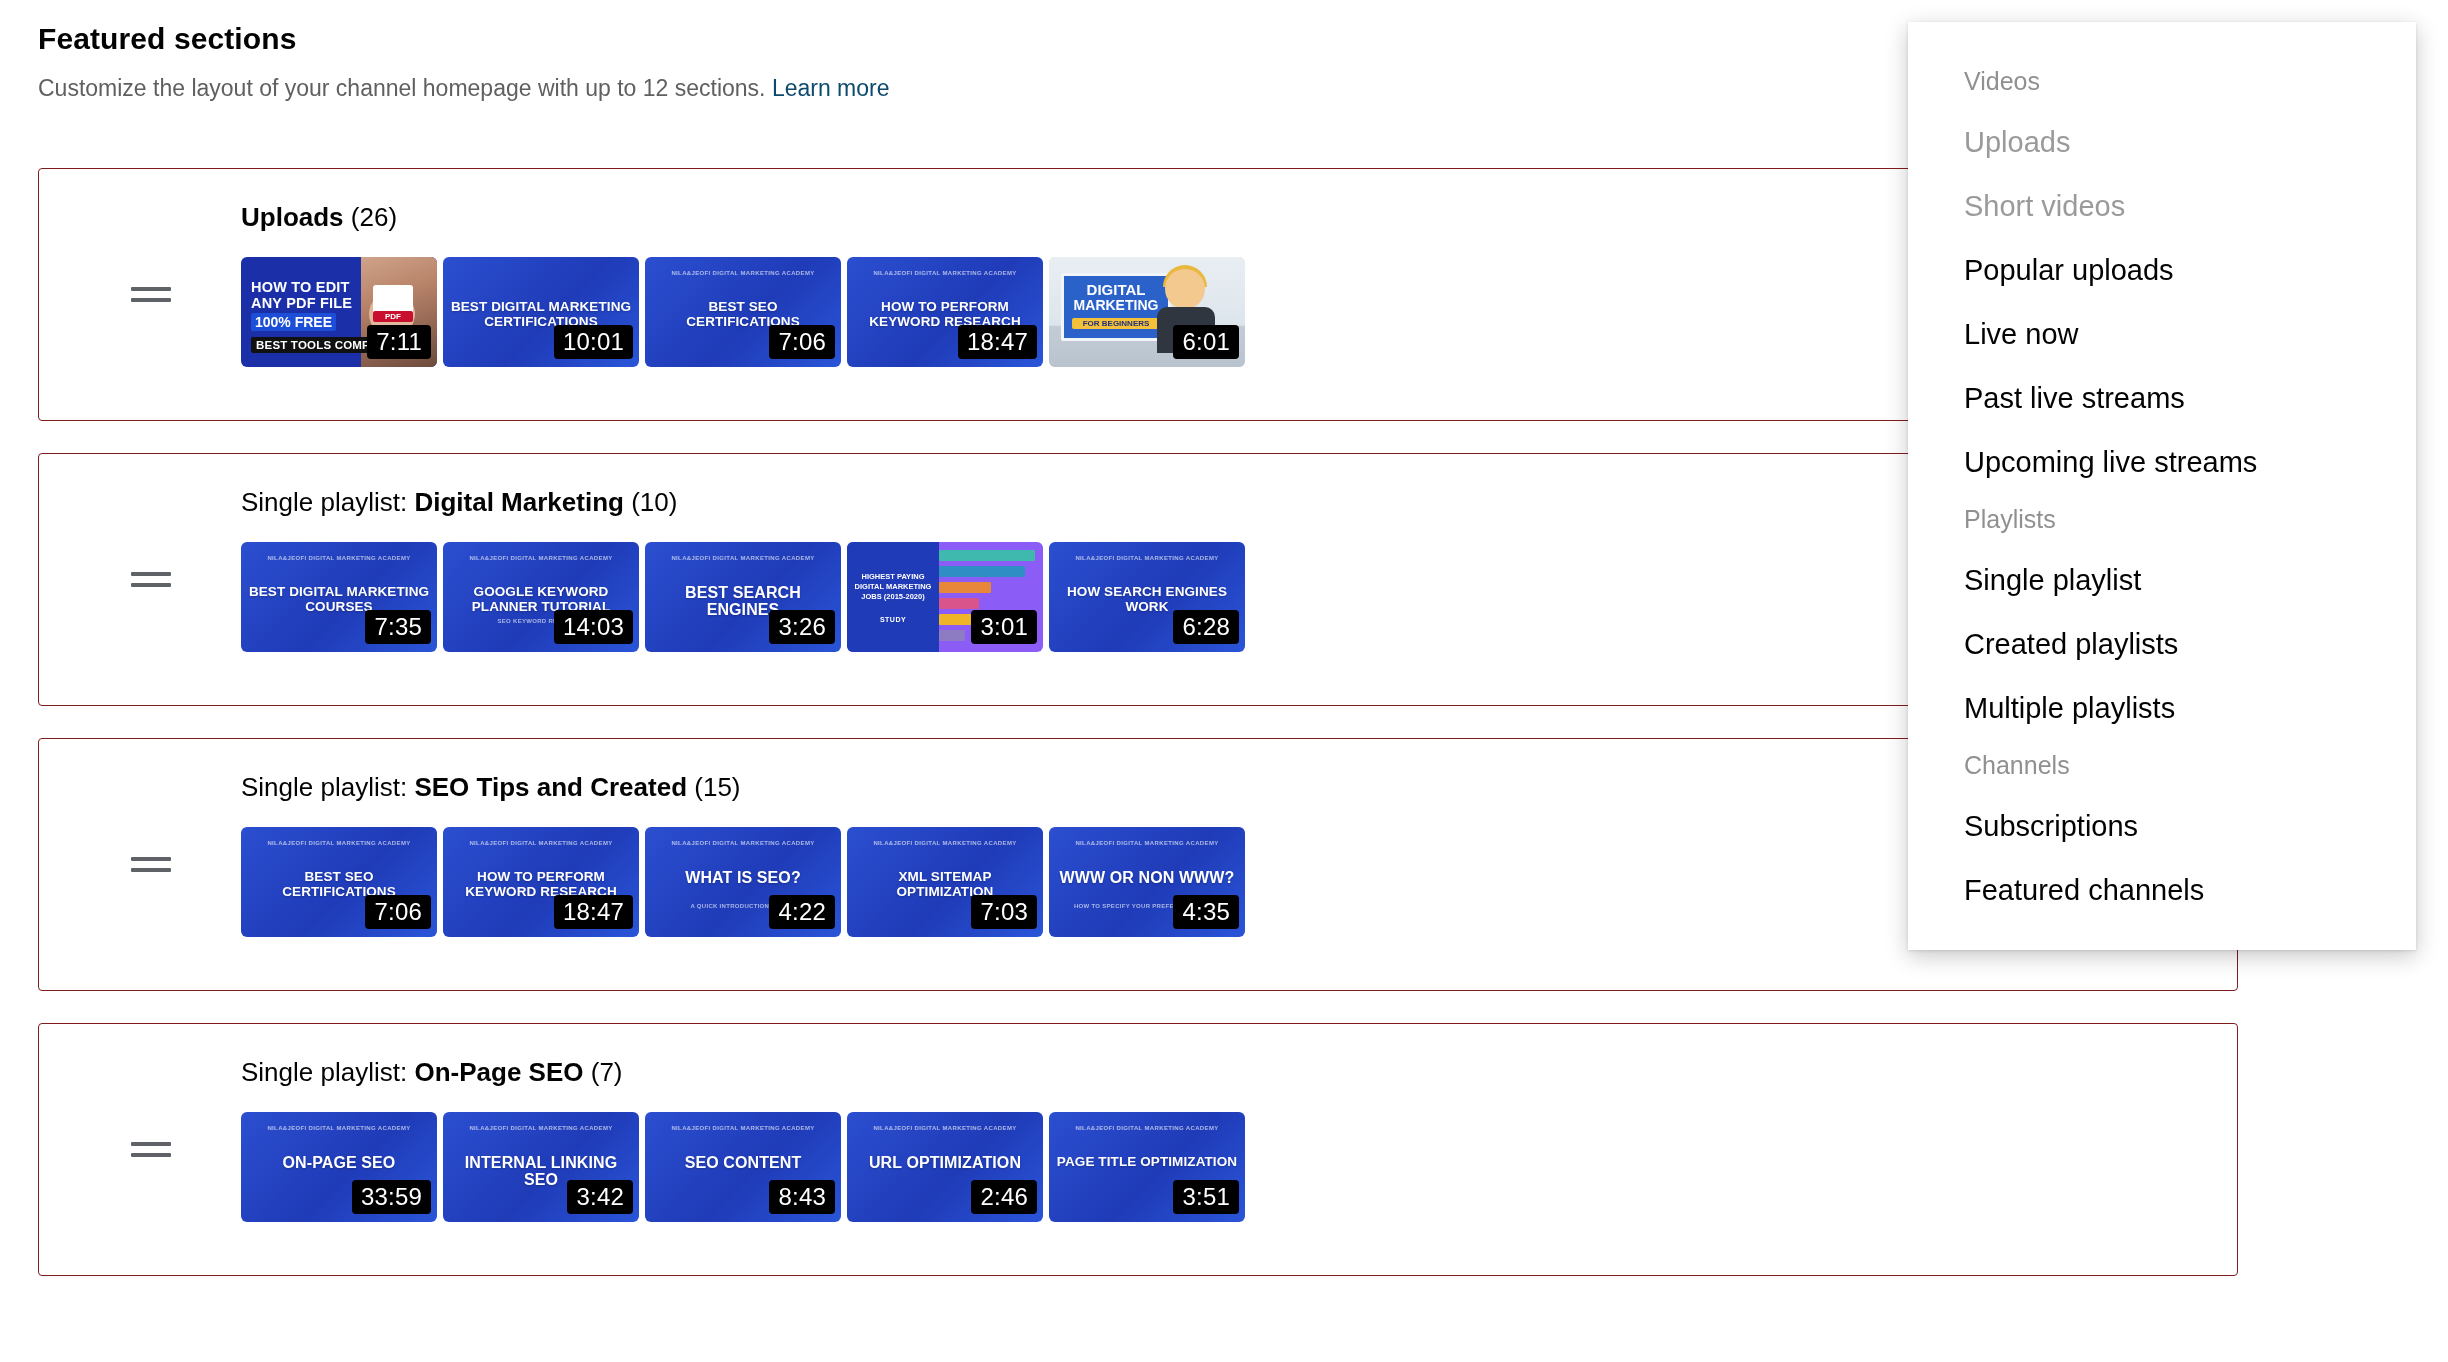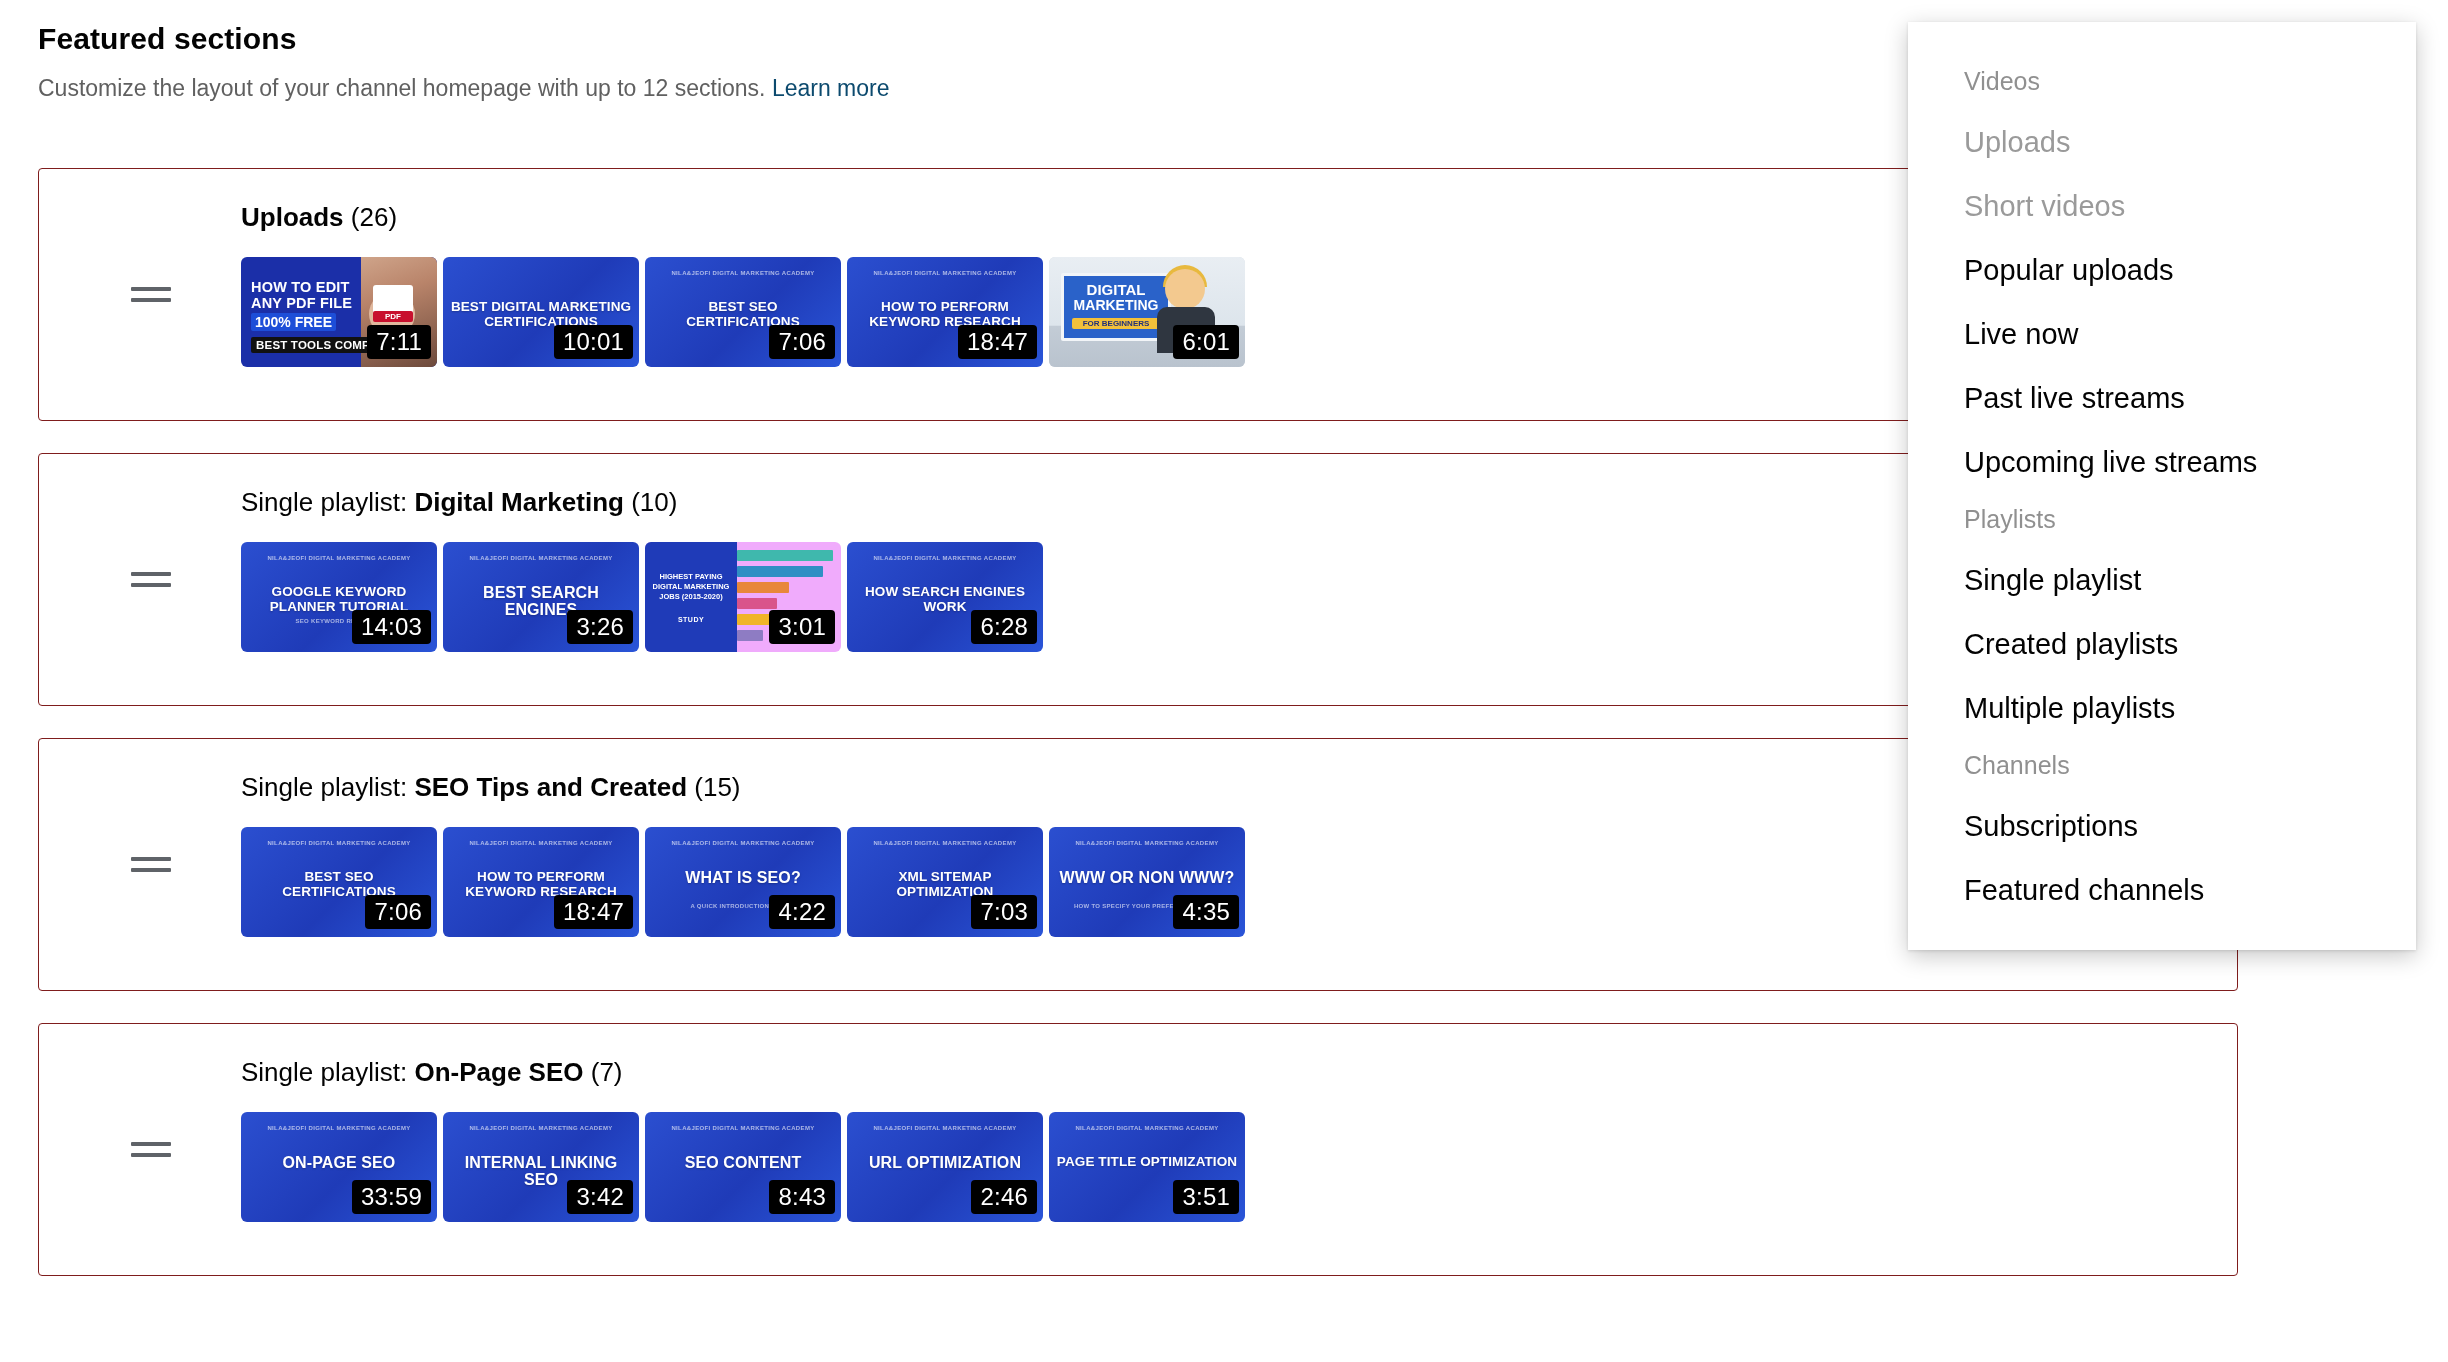--- a/index.html
+++ b/index.html
@@ -108,21 +108,21 @@
   .thumb.person{background:#d7dee6;}
   .thumb.person .room{position:absolute;inset:0;background:linear-gradient(180deg,#e9eef3 0%,#dde5ec 62%,#c3ccd6 63%,#b9c3ce 100%);}
   .thumb.person .board{position:absolute;left:12px;top:16px;width:104px;height:62px;background:#2a62c9;border:3px solid #f2f5f8;border-radius:2px;}
   .thumb.person .board .b1{position:absolute;left:0;right:0;top:6px;text-align:center;font-size:15px;font-weight:800;color:#fff;line-height:15px;}
   .thumb.person .board .b2{position:absolute;left:0;right:0;top:22px;text-align:center;font-size:14px;font-weight:800;color:#fff;line-height:15px;}
   .thumb.person .board .b3{position:absolute;left:8px;right:8px;top:42px;text-align:center;font-size:8px;font-weight:800;color:#22307a;background:#f3c13a;border-radius:2px;padding:1px 0;}
   .thumb.person .head{position:absolute;right:40px;top:12px;width:40px;height:40px;border-radius:50%;background:#f3c98f;}
   .thumb.person .hair{position:absolute;right:38px;top:8px;width:44px;height:22px;border-radius:22px 22px 0 0;background:#e8b93e;}
   .thumb.person .body{position:absolute;right:30px;top:50px;width:58px;height:46px;border-radius:10px 10px 0 0;background:#2f3640;}
 
-  .thumb.chart{background:#f0abfc;}
+  .thumb.chart{background:#8b5cf6;}
   .thumb.chart .lpanel{position:absolute;left:0;top:0;width:92px;height:110px;background:#1f3bb8;}
   .thumb.chart .lpanel .ct{position:absolute;left:6px;right:6px;top:30px;text-align:center;font-size:7.5px;line-height:10px;font-weight:800;color:#fff;}
   .thumb.chart .lpanel .cs{position:absolute;left:0;right:0;top:74px;text-align:center;font-size:7px;font-weight:800;color:#fff;letter-spacing:.5px;}
   .thumb.chart .bars{position:absolute;left:92px;top:8px;right:4px;bottom:4px;}
   .thumb.chart .bars i{display:block;height:11px;margin-bottom:5px;border-radius:1px;}
 
   
   .dropdown{
     position:absolute;left:1908px;top:22px;width:508px;
     background:#ffffff;
@@ -199,20 +199,25 @@
           </div>
         </div>
       </div>
       <div class="section-card">
         <div class="drag-handle">
           <span></span>
           <span></span>
         </div>
         <div class="section-title"><span>Single playlist:</span> <b>Digital Marketing</b> <span>(10)</span></div>
         <div class="thumb-row">
+          <div class="thumb">
+            <div class="brand">NILA&amp;JEOFI DIGITAL MARKETING ACADEMY</div>
+            <div class="tt small">BEST DIGITAL MARKETING COURSES</div>
+            <div class="dur">7:35</div>
+          </div>
           <div class="thumb">
             <div class="brand">NILA&amp;JEOFI DIGITAL MARKETING ACADEMY</div>
             <div class="tt small">GOOGLE KEYWORD PLANNER TUTORIAL</div>
             <div class="sub">SEO KEYWORD RESEARCH</div>
             <div class="dur">14:03</div>
           </div>
           <div class="thumb">
             <div class="brand">NILA&amp;JEOFI DIGITAL MARKETING ACADEMY</div>
             <div class="tt">BEST SEARCH ENGINES</div>
             <div class="dur">3:26</div>

